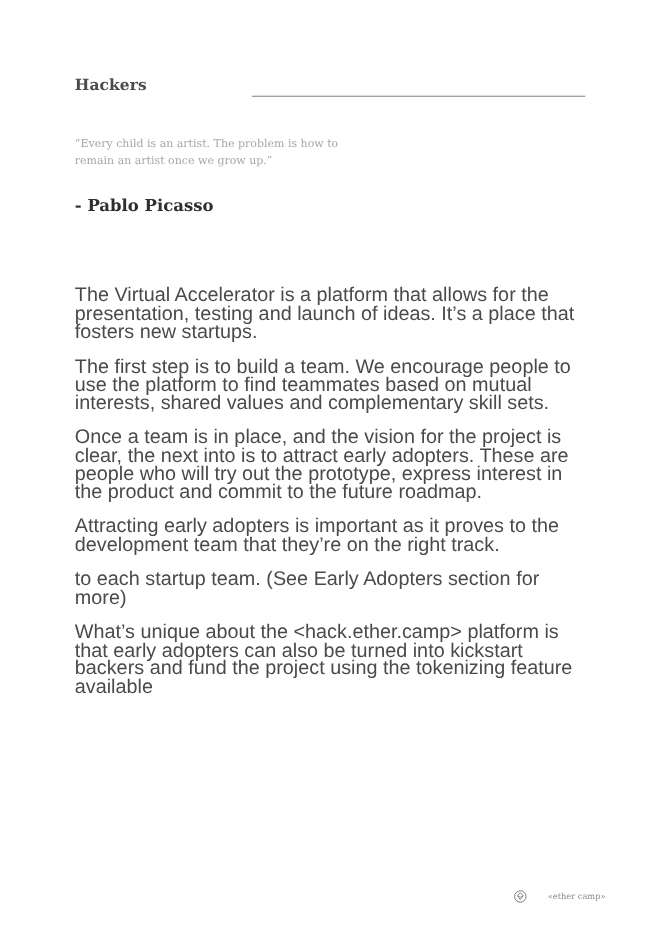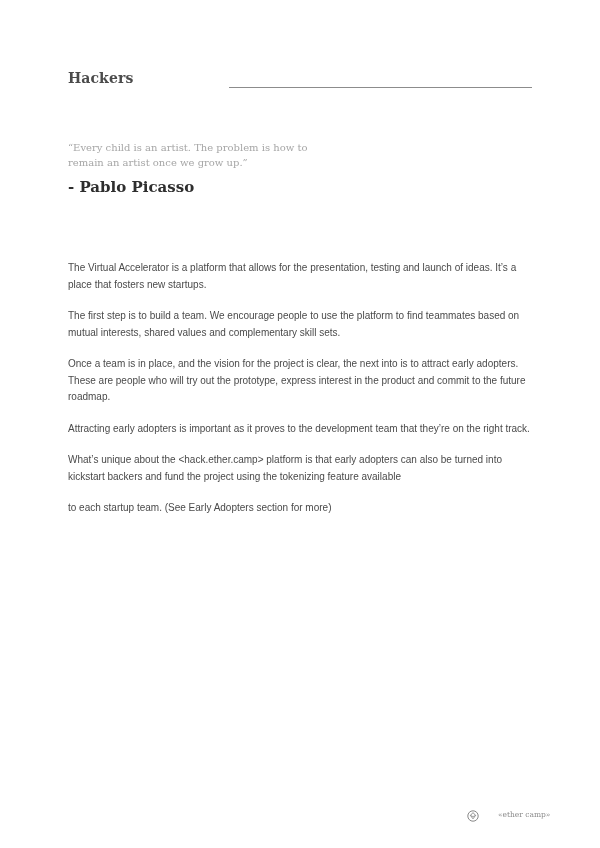--- a/index.html
+++ b/index.html
@@ -29,21 +29,21 @@
       position: absolute;
       left: 229px;
       top: 87px;
       width: 303px;
       height: 0;
       border-top: 1.2px solid #8c8c8c;
     }
     .quote {
       position: absolute;
       left: 68px;
-      top: 140px;
+      top: 124px;
       width: 240px;
       font-family: "DejaVu Serif", serif;
       font-size: 10px;
       line-height: 15px;
       color: #a6a6a6;
     }
     .quote-author {
       position: absolute;
       left: 68px;
       top: 178px;
@@ -51,21 +51,21 @@
       font-weight: bold;
       font-size: 15px;
       color: #2e2e2e;
     }
     .body-text {
       position: absolute;
       left: 68px;
       top: 260px;
       width: 470px;
       font-family: "Liberation Sans", sans-serif;
-      font-size: 10px;
+      font-size: 18px;
       line-height: 16.5px;
       color: #4a4a4a;
     }
     .body-text p {
       margin: 0 0 15px 0;
     }
     .footer-logo {
       position: absolute;
       left: 467px;
       top: 808px;
@@ -93,22 +93,22 @@
   <div class="title-rule"></div>
 
   <div class="quote">“Every child is an artist. The problem is how to remain an artist once we grow up.”</div>
   <div class="quote-author">- Pablo Picasso</div>
 
   <div class="body-text">
     <p>The Virtual Accelerator is a platform that allows for the presentation, testing and launch of ideas. It’s a place that fosters new startups.</p>
     <p>The first step is to build a team. We encourage people to use the platform to find teammates based on mutual interests, shared values and complementary skill sets.</p>
     <p>Once a team is in place, and the vision for the project is clear, the next into is to attract early adopters. These are people who will try out the prototype, express interest in the product and commit to the future roadmap.</p>
     <p>Attracting early adopters is important as it proves to the development team that they’re on the right track.</p>
+    <p>to each startup team. (See Early Adopters section for more)</p>
     <p>What’s unique about the &lt;hack.ether.camp&gt; platform is that early adopters can also be turned into kickstart backers and fund the project using the tokenizing feature available</p>
-    <p>to each startup team. (See Early Adopters section for more)</p>
   </div>
 
   <div class="footer-logo">
     <span class="logo-icon">
       <svg width="12" height="12" viewBox="0 0 12 12">
         <circle cx="6" cy="6" r="5.2" fill="none" stroke="#7a7a7a" stroke-width="0.9"></circle>
         <path d="M6 2.6 L8.6 5.4 L6 8.8 L3.4 5.4 Z" fill="none" stroke="#7a7a7a" stroke-width="0.8"></path>
         <path d="M3.4 5.4 L6 6.6 L8.6 5.4" fill="none" stroke="#7a7a7a" stroke-width="0.7"></path>
       </svg>
     </span>

